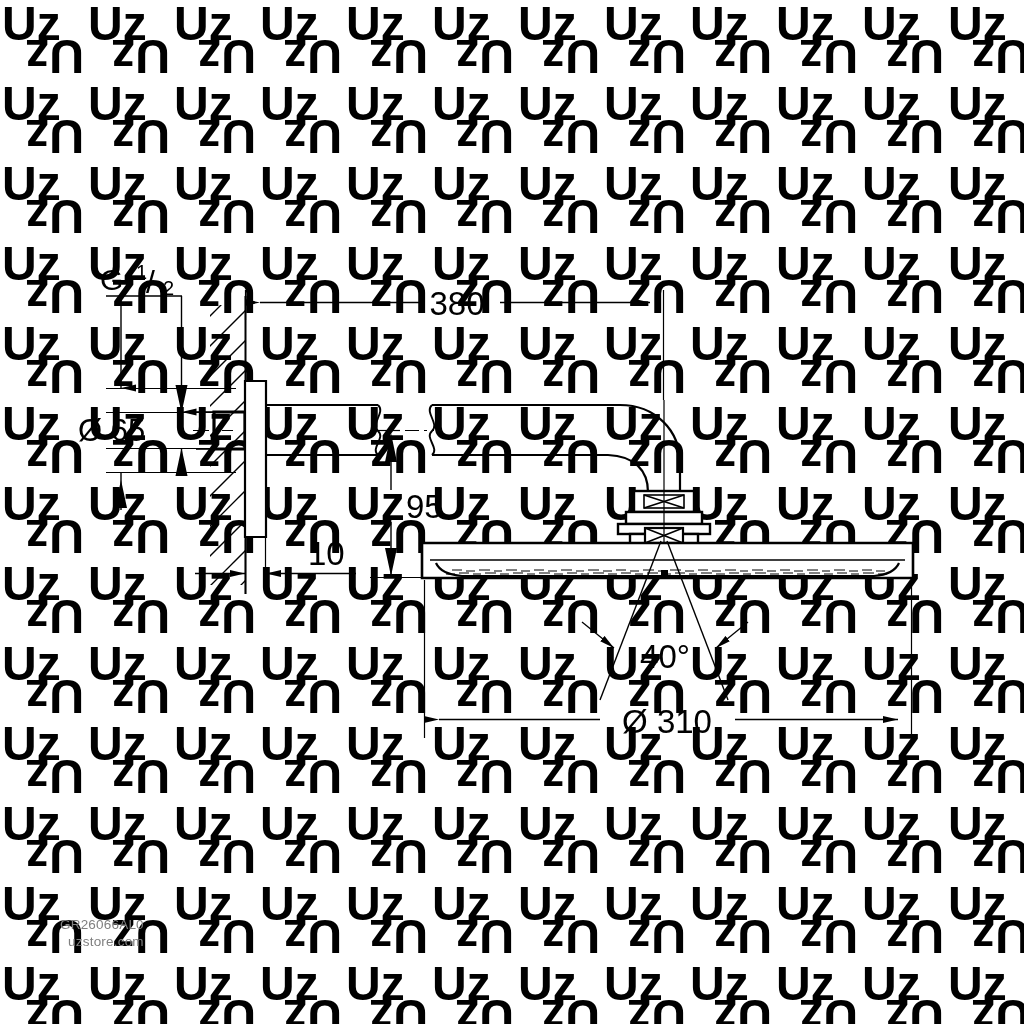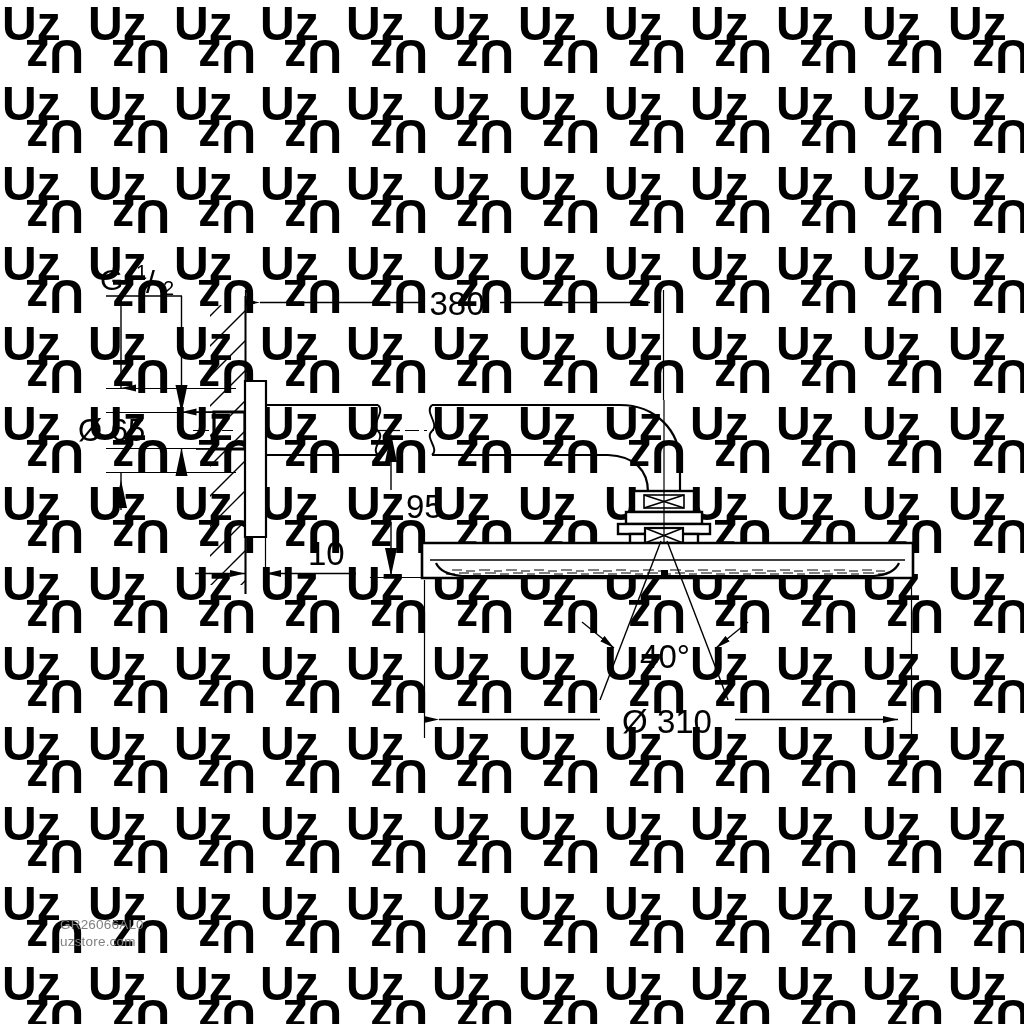--- a/index.html
+++ b/index.html
@@ -37,21 +37,21 @@
   .footer {
     position: absolute;
     left: 60px;
     top: 916px;
     color: #808080;
     font-size: 13.5px;
     line-height: 17px;
     letter-spacing: 0.2px;
     font-family: "Liberation Sans", sans-serif;
   }
-  .footer div { white-space: nowrap; }
+  .footer div { white-space: nowrap; text-align: right; }
   text {
     font-family: "Liberation Sans", sans-serif;
     fill: #000000;
   }
 </style>
 </head>
 <body>
 
 <div id="stage">
 

